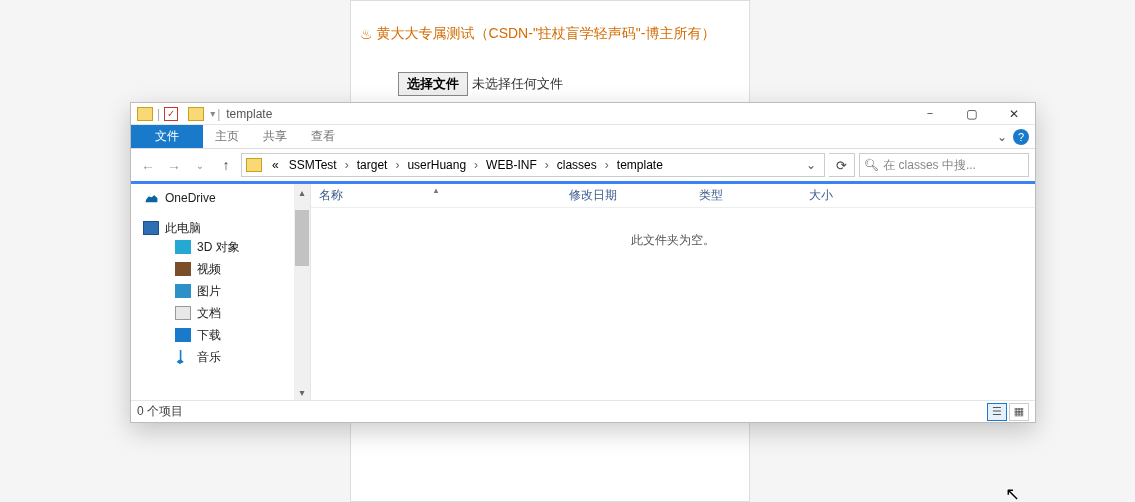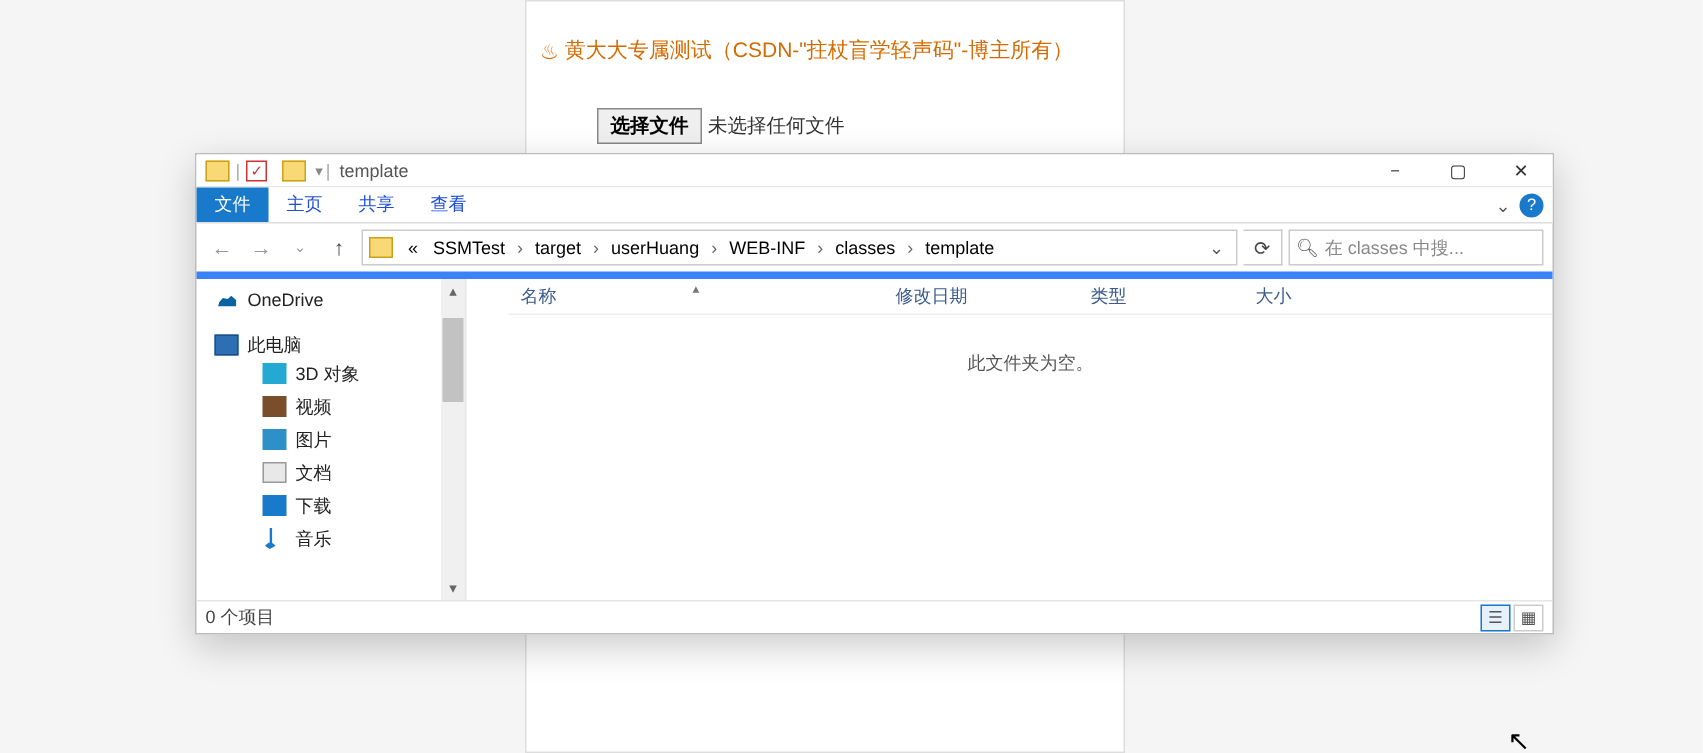--- a/index.html
+++ b/index.html
@@ -36,40 +36,40 @@
 }
 .titlebar .folder-ico { width: 16px; height: 14px; background: #f9d976; border: 1px solid #c9a21a; margin: 0 4px 0 6px; }
 .titlebar .sep { color: #aaa; }
 .titlebar .check { width: 14px; height: 14px; border: 1px solid #c33; margin: 0 4px; display: flex; align-items: center; justify-content: center; color: #c33; font-size: 10px; }
 .titlebar .txt { margin-left: 6px; }
 .titlebar .winbtns { margin-left: auto; display: flex; }
 .titlebar .winbtn { width: 42px; height: 22px; display: flex; align-items: center; justify-content: center; color: #333; font-size: 12px; }
 
 
 .ribbon { height: 24px; display: flex; align-items: stretch; background: #fff; border-bottom: 1px solid #ddd; font-size: 12px; }
-.ribbon .filetab { background: #1979ca; color: #fff; padding: 0 12px; display: flex; align-items: center; }
-.ribbon .tab { padding: 0 12px; display: flex; align-items: center; color: #1d4ed8; }
+.ribbon .filetab { background: #1979ca; color: #fff; padding: 0 24px; display: flex; align-items: center; }
+.ribbon .tab { padding: 0 12px; display: flex; align-items: center; color: #737373; }
 .ribbon .right { margin-left: auto; display: flex; align-items: center; padding-right: 6px; gap: 6px; color: #555; }
 .ribbon .help { width: 16px; height: 16px; border-radius: 50%; background: #1979ca; color: #fff; display: flex; align-items: center; justify-content: center; font-size: 11px; }
 
 
 .addressbar { height: 32px; display: flex; align-items: center; padding: 4px 6px; gap: 4px; }
 .navbtn { width: 22px; height: 24px; color: #999; font-size: 14px; display:flex;align-items:center;justify-content:center; }
 .navbtn.en { color: #444; }
 .path { flex: 1; height: 24px; border: 1px solid #ccc; display: flex; align-items: center; font-size: 12px; padding: 0 4px; gap: 2px; overflow: hidden; }
 .path .folder-ico { width: 16px; height: 14px; background: #f9d976; border: 1px solid #c9a21a; margin-right: 4px; flex-shrink:0; }
 .path .crumb { padding: 0 4px; white-space: nowrap; }
 .path .chev { color: #666; padding: 0 2px; }
 .path .dd { margin-left: auto; color: #555; padding: 0 4px; }
 .refresh { width: 26px; height: 24px; border: 1px solid #ccc; border-left: none; display:flex;align-items:center;justify-content:center; color: #444; font-size: 13px; }
 .search { width: 170px; height: 24px; border: 1px solid #ccc; display: flex; align-items: center; padding: 0 4px; font-size: 12px; color: #888; gap:4px; }
 .search .mag { color: #555; }
 
 
-.body { display: flex; height: calc(100% - 22px - 24px - 32px - 22px); border-top: 5px solid #3b82f6; gap: 28px; }
+.body { display: flex; height: calc(100% - 22px - 24px - 32px - 22px); border-top: 3px solid #3b82f6; }
 .nav { width: 180px; border-right: 1px solid #e5e5e5; overflow: hidden; font-size: 12px; position: relative; }
 .nav-scroll { position: absolute; right: 0; top: 0; bottom: 0; width: 16px; background: #f0f0f0; }
 .nav-thumb { position: absolute; right: 1px; top: 26px; width: 14px; height: 56px; background: #c2c2c2; }
 .nav-up, .nav-down { position: absolute; right: 0; width: 16px; height: 16px; display:flex;align-items:center;justify-content:center; color:#666; font-size:10px; }
 .nav-up { top: 0; } .nav-down { bottom: 0; }
 .nav-item { display: flex; align-items: center; height: 22px; padding-left: 20px; gap: 6px; color: #222; }
 .nav-item.top { padding-left: 12px; padding-top: 6px; }
 .nav-item.sub { padding-left: 44px; }
 .ico { width: 16px; height: 14px; display:inline-block; }
 .ico-onedrive { background: #0a64a0; clip-path: polygon(20% 60%, 35% 40%, 55% 45%, 70% 30%, 90% 50%, 90% 80%, 15% 80%); }

